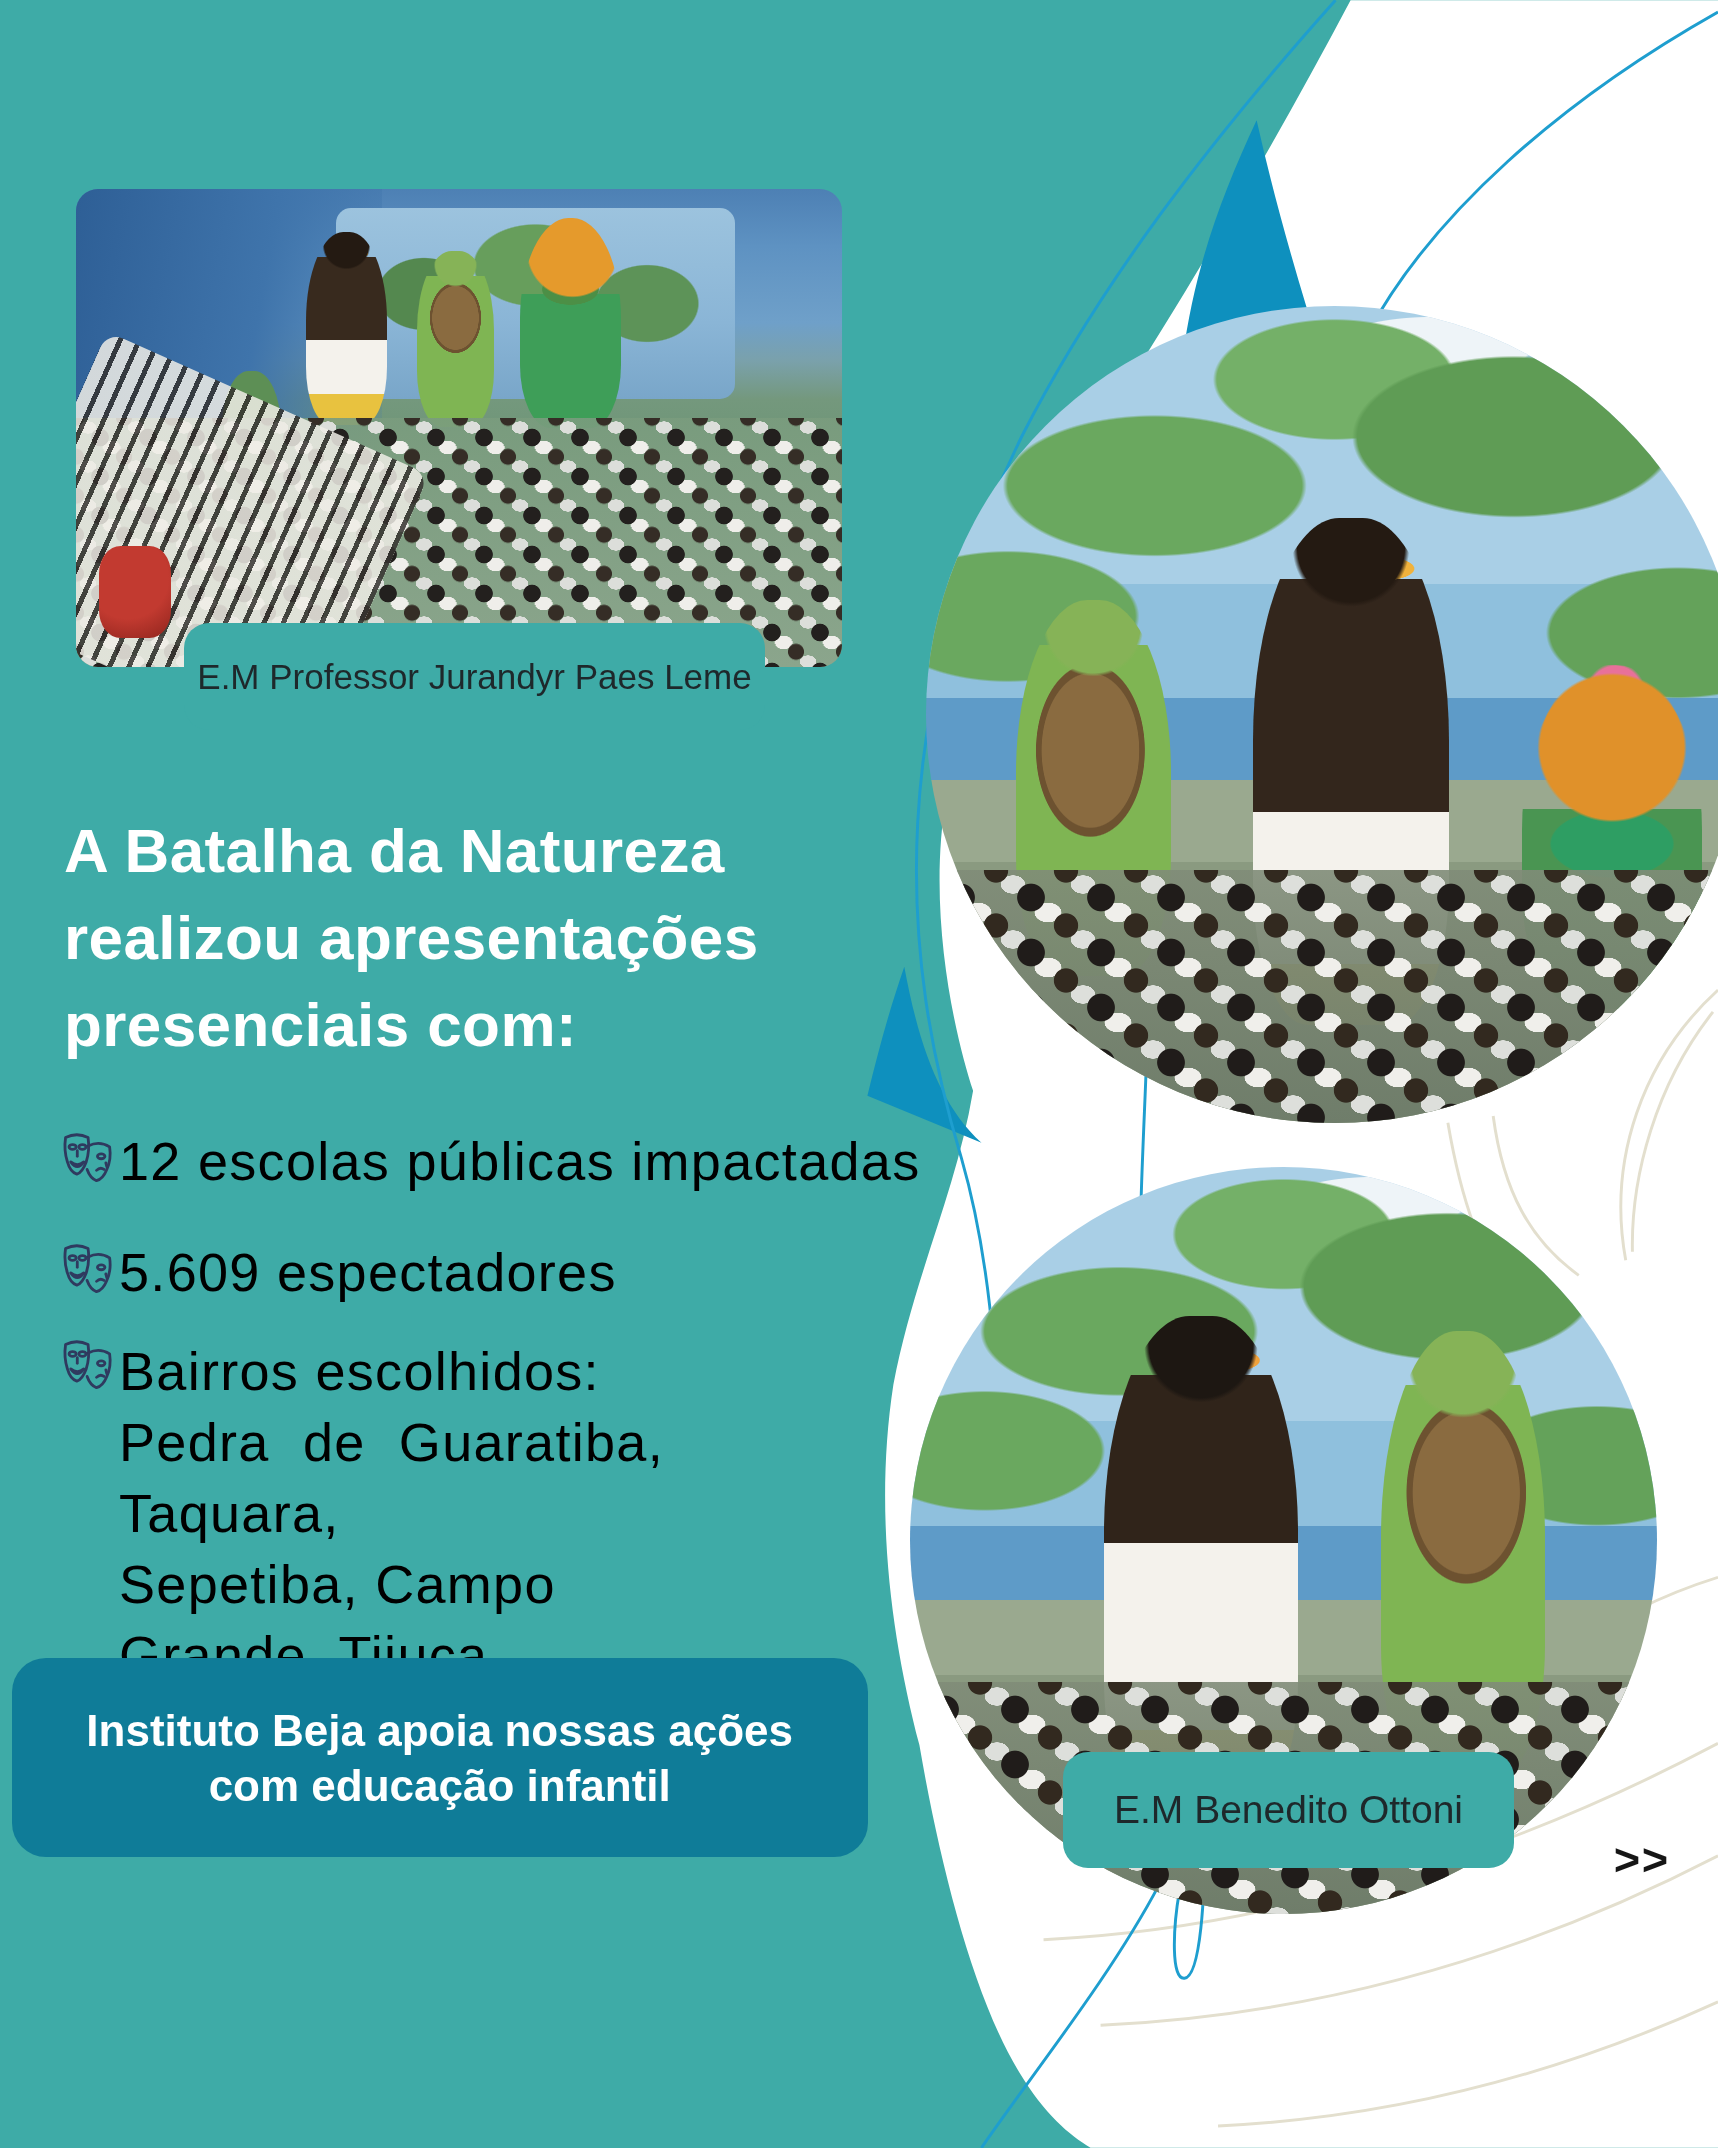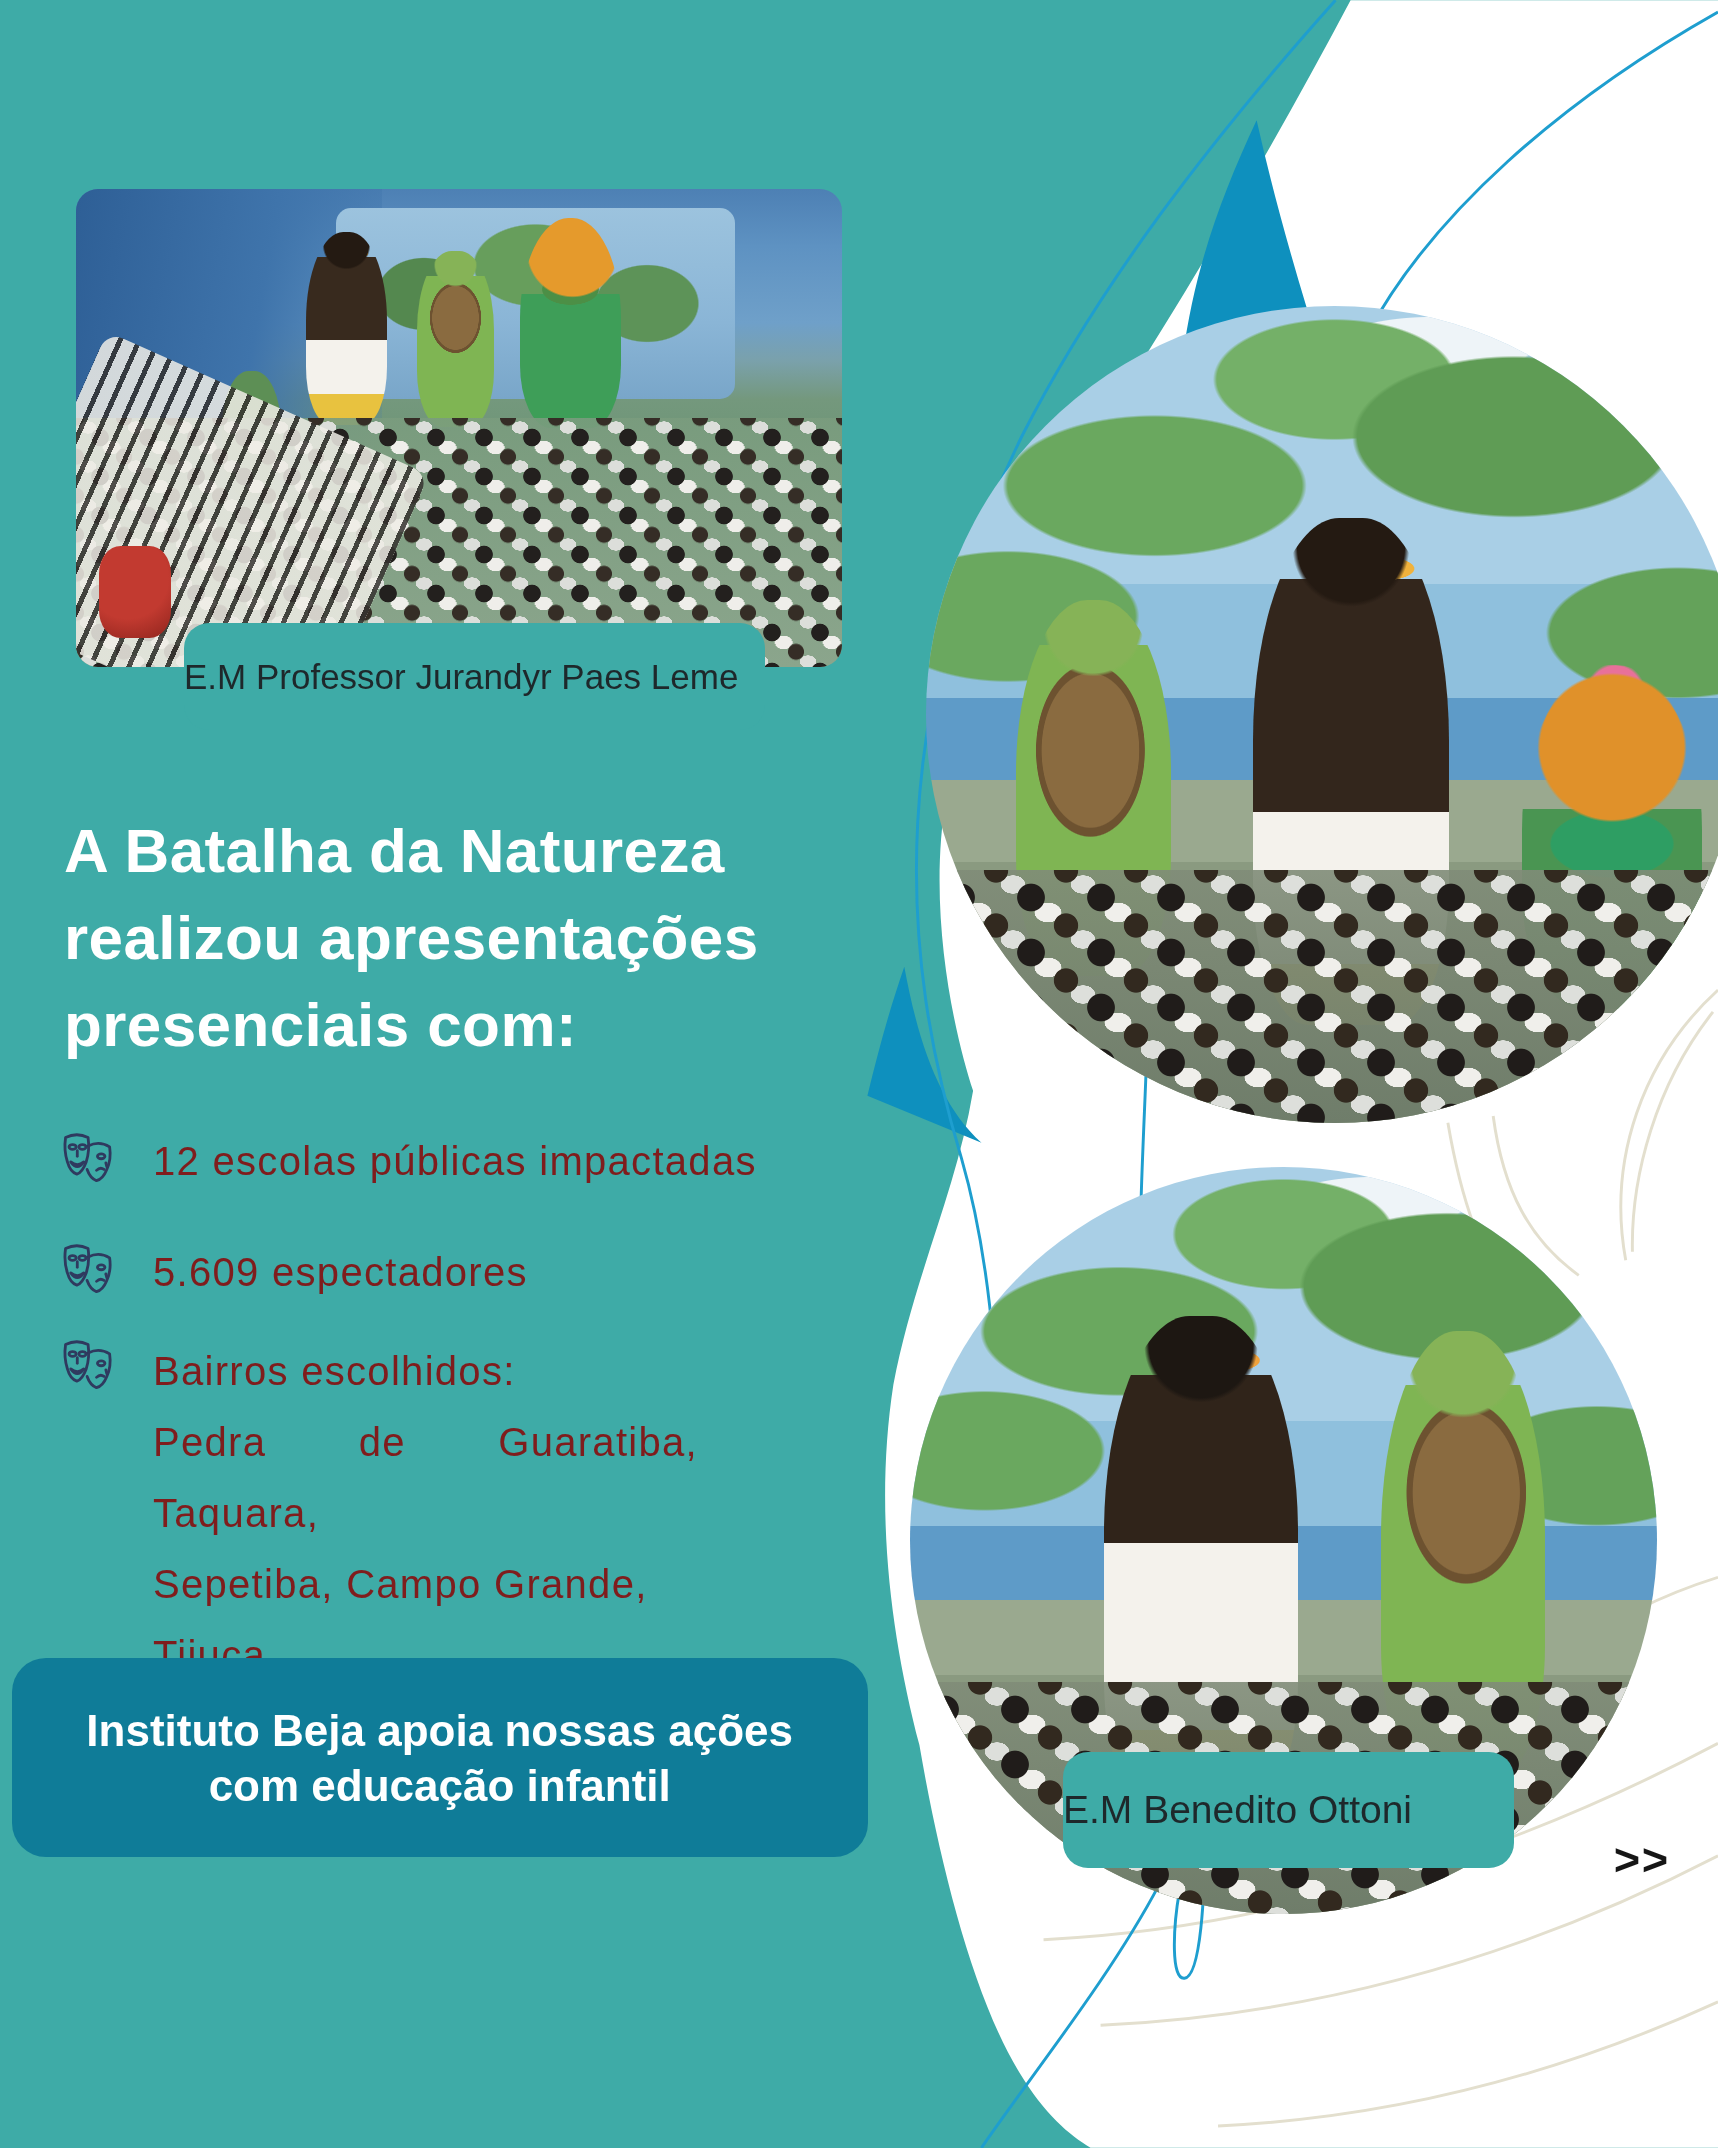--- a/index.html
+++ b/index.html
@@ -76,21 +76,21 @@
     border-radius:17px;
   }
   .backpack{
     position:absolute;left:3%;bottom:6%;width:72px;height:92px;border-radius:30%;
     background:radial-gradient(circle at 40% 35%,#c23a30 0 55%,#8f241d 100%);
   }
 
   
   .caption-tab{
     position:absolute;background:var(--teal);border-radius:25px;
-    display:flex;align-items:center;
+    display:flex;align-items:center;justify-content:center;
     color:var(--caption-ink);
   }
   .tab-jurandyr{left:184px;top:623px;width:581px;height:107px;font-size:35px;}
   .tab-marita{left:1000px;top:1015px;width:564px;height:104px;font-size:35px;}
   .tab-benedito{left:1031px;top:1752px;width:451px;height:116px;font-size:39px;margin-left:32px;}
 
   
   .photo-circle{position:absolute;border-radius:50%;overflow:hidden;}
   .circle-1{left:926px;top:306px;width:817px;height:817px;}
   .circle-2{left:910px;top:1167px;width:747px;height:747px;}
@@ -151,21 +151,21 @@
   }
 
   
   .headline{
     position:absolute;left:64px;top:807px;width:789px;
     color:#fff;font-size:62px;font-weight:bold;line-height:87px;letter-spacing:0.4px;
   }
   .stat-row{position:absolute;left:59px;display:flex;align-items:flex-start;}
   .stat-row .mask-icon{width:60px;height:64px;flex:0 0 60px;}
   .stat-text{
-    margin-left:34px;color:#7f1d1d;font-size:40px;line-height:71px;letter-spacing:1.3px;
+    color:#000000;font-size:54px;line-height:71px;letter-spacing:1.3px;
   }
   .row-1{top:1129px;}
   .row-2{top:1240px;}
   .row-3{top:1336px;}
   .row-1 .stat-text,.row-2 .stat-text{line-height:65px;}
   .stat-lines{width:545px;}
   .line-justify{text-align:justify;text-align-last:justify;}
 
   
   .support-box{

